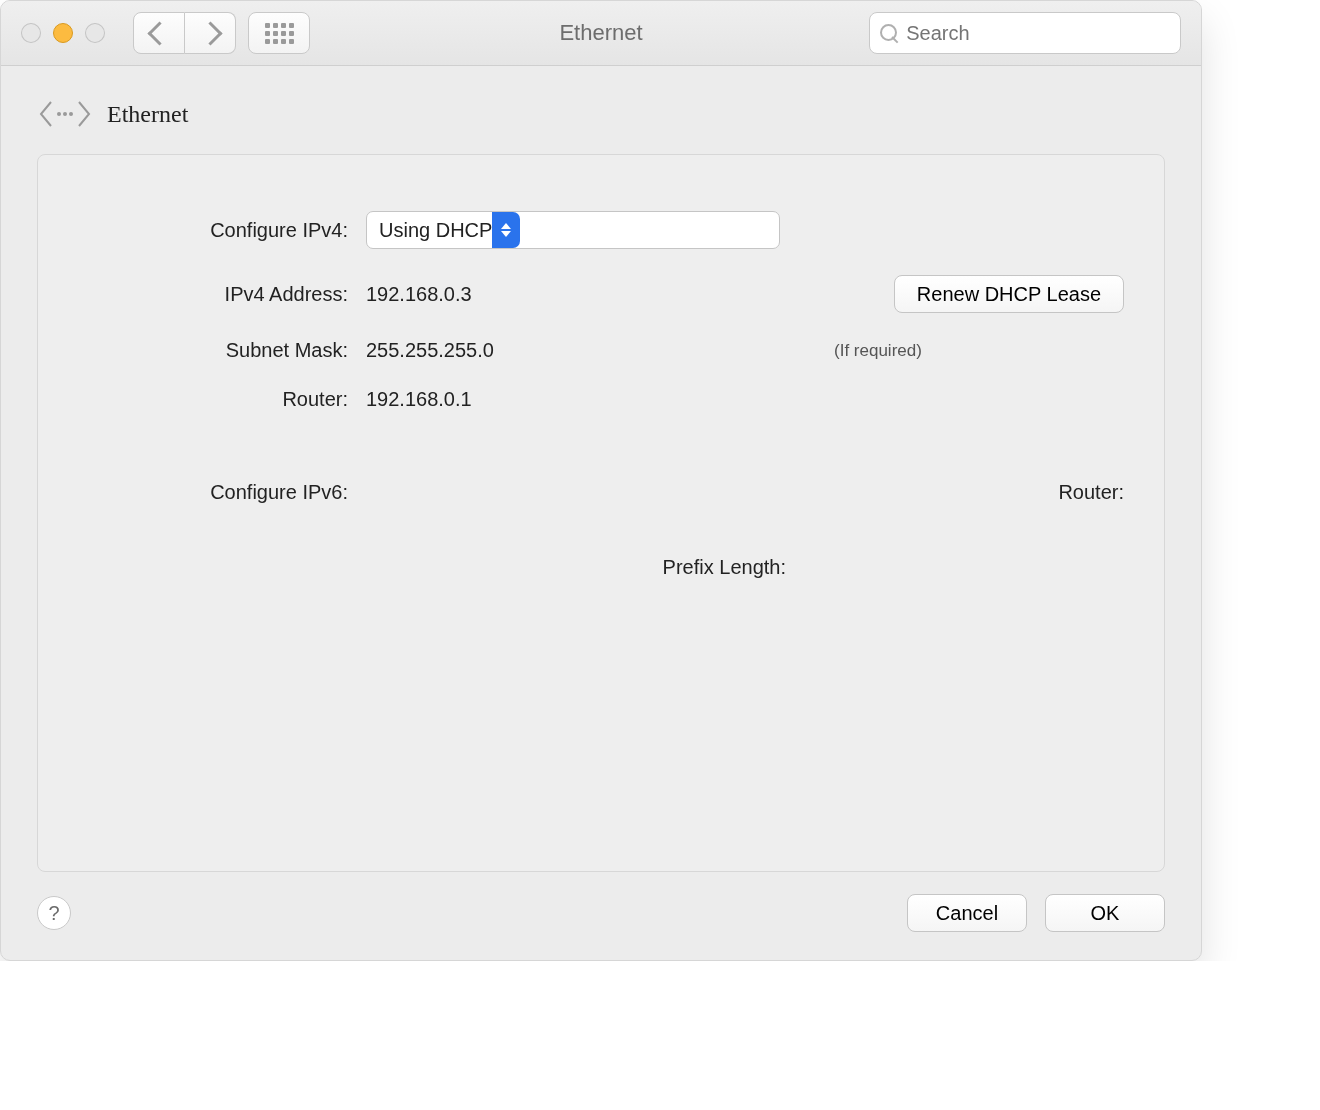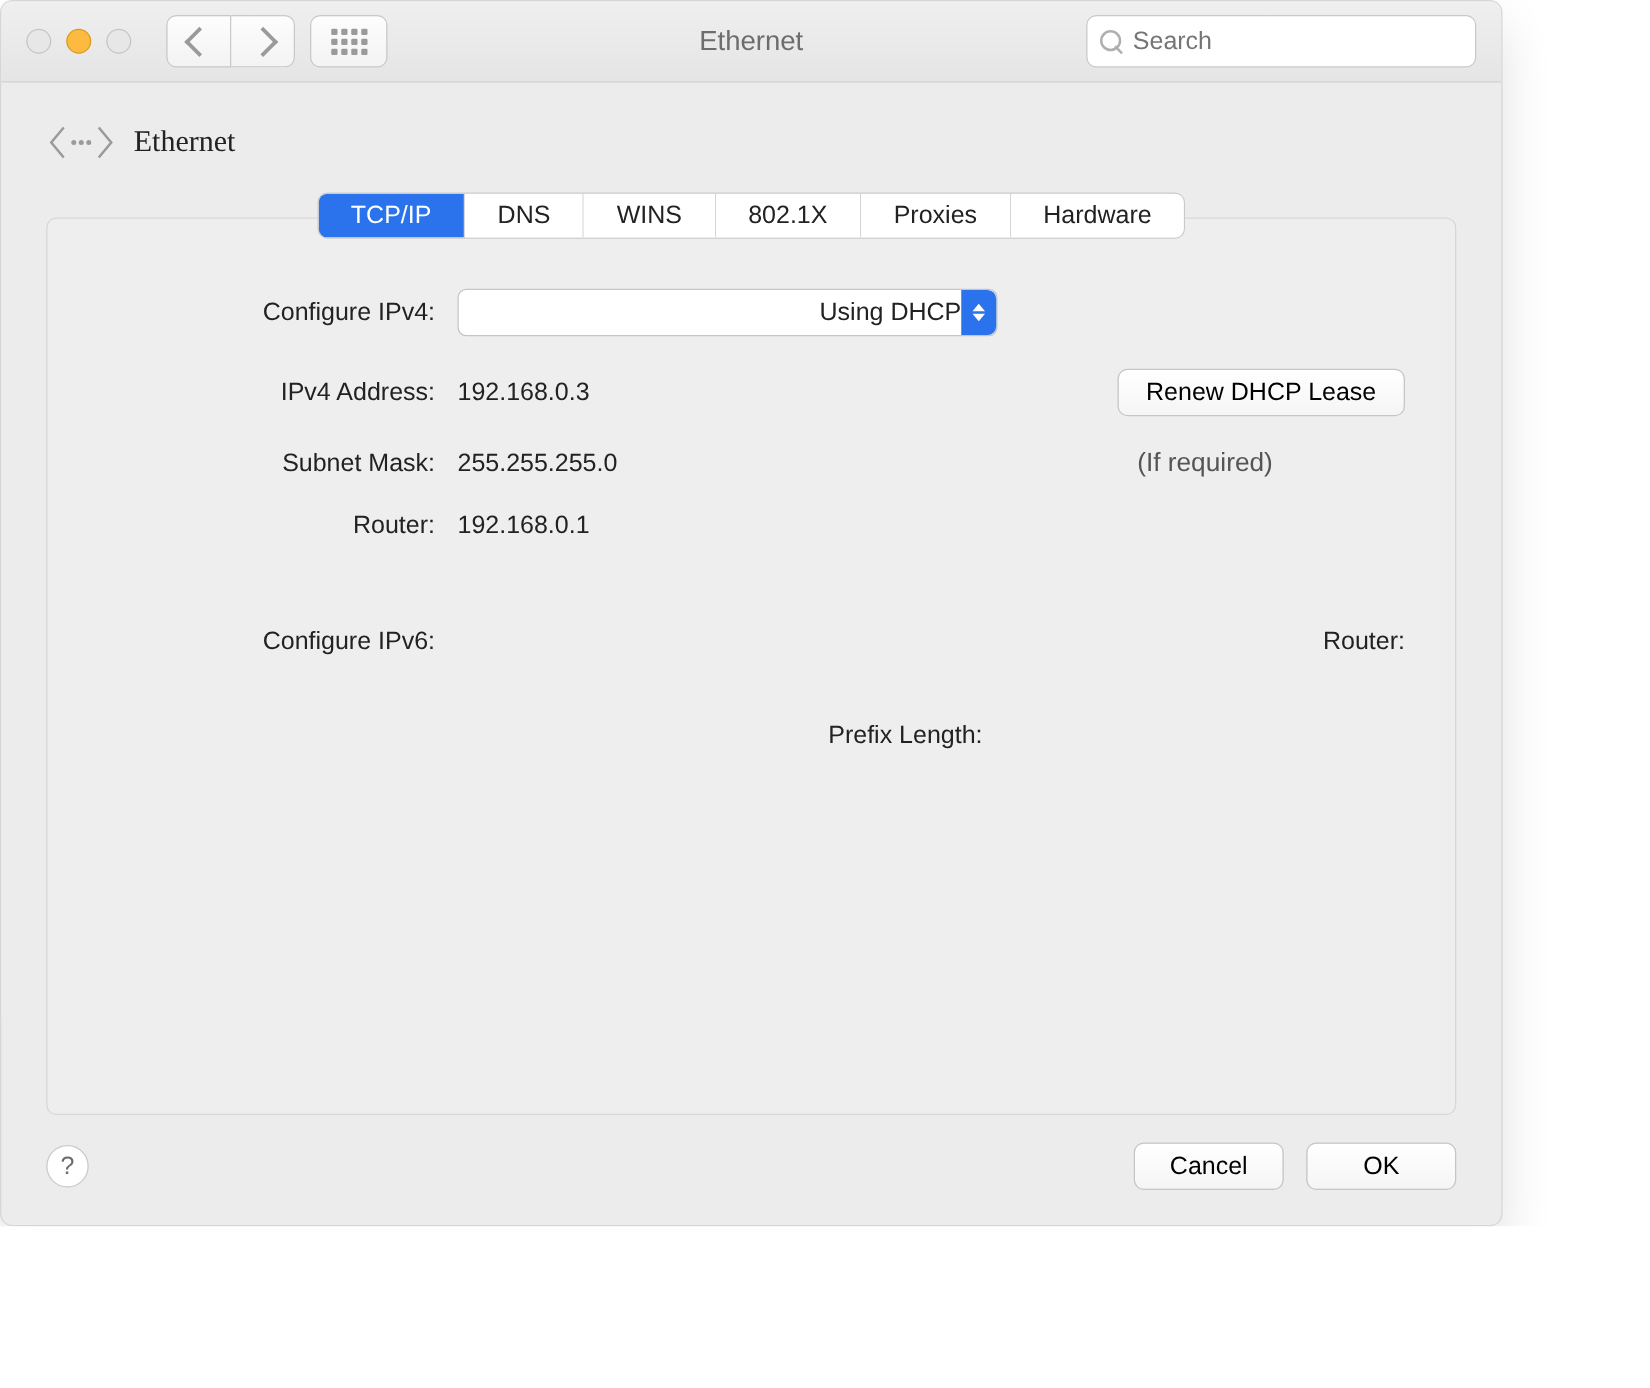--- a/index.html
+++ b/index.html
@@ -37,30 +37,30 @@
   .tabbar{display:flex;justify-content:center;margin-bottom:-17px;position:relative;z-index:2;}
   .tabs{display:flex;border:1px solid #c9c9c9;border-radius:8px;overflow:hidden;background:#fff;}
   .tab{padding:6px 26px;font-size:20px;border-right:1px solid #d6d6d6;background:#fff;cursor:default;}
   .tab:last-child{border-right:none;}
   .tab.active{background:#2a73ec;color:#fff;}
   
   .pane{background:#eeeeee;border:1px solid #d7d7d7;border-radius:8px;padding:56px 40px 40px 40px;min-height:620px;}
   .rows{display:grid;grid-template-columns:270px 420px 1fr;column-gap:18px;row-gap:26px;align-items:center;}
   .lbl{text-align:right;font-size:20px;}
   .val{font-size:20px;}
-  .popup{display:flex;align-items:center;justify-content:flex-end;background:#fff;border:1px solid #c5c5c5;border-radius:7px;height:36px;padding-left:30px;width:400px;}
+  .popup{display:flex;align-items:center;justify-content:flex-start;background:#fff;border:1px solid #c5c5c5;border-radius:7px;height:36px;padding-left:12px;width:400px;}
   .popup .caret{width:28px;height:36px;background:#2a73ec;border-radius:0 7px 7px 0;display:flex;flex-direction:column;align-items:center;justify-content:center;gap:2px;}
   .caret .up,.caret .dn{width:0;height:0;border-left:5px solid transparent;border-right:5px solid transparent;}
   .caret .up{border-bottom:6px solid #fff;}
   .caret .dn{border-top:6px solid #fff;}
   .btn{background:linear-gradient(#ffffff,#f5f5f5);border:1px solid #c5c5c5;border-radius:8px;height:38px;padding:0 22px;font-size:20px;display:inline-flex;align-items:center;justify-content:center;margin-left:32px;}
   .rightcol{display:flex;flex-direction:column;align-items:flex-end;gap:14px;}
   .dhcprow{display:flex;align-items:center;gap:12px;}
   .textfield{width:260px;height:32px;border:1px solid #bfbfbf;background:#fff;outline:3px solid #9ec2f5;outline-offset:0;border-radius:1px;padding:0 6px;font-size:18px;}
-  .hint{color:#555;font-size:21px;align-self:center;width:260px;text-align:center;}
+  .hint{color:#555;font-size:17px;align-self:center;width:260px;}
   .spacer{height:18px;}
   
   .footer{display:flex;align-items:center;margin-top:22px;}
   .help{width:32px;height:32px;border-radius:50%;background:#fff;border:1px solid #c9c9c9;display:flex;align-items:center;justify-content:center;color:#6b6b6b;font-size:20px;}
   .footer .btn{min-width:120px;}
   .footer .spacerflex{flex:1;}
   .footer .btn + .btn{margin-left:18px;}
 </style>
 </head>
 <body>
@@ -112,30 +112,20 @@
           <polyline points="14,6 4,18 14,30" fill="none" stroke="#9a9a9a" stroke-width="2"></polyline>
           <polyline points="42,6 52,18 42,30" fill="none" stroke="#9a9a9a" stroke-width="2"></polyline>
           <circle cx="22" cy="18" r="2" fill="#9a9a9a"></circle>
           <circle cx="28" cy="18" r="2" fill="#9a9a9a"></circle>
           <circle cx="34" cy="18" r="2" fill="#9a9a9a"></circle>
         </svg>
       </div>
       <div class="section-title">Ethernet</div>
     </div>
 
-    <div class="tabbar">
-      <div class="tabs">
-        <div class="tab active">TCP/IP</div>
-        <div class="tab">DNS</div>
-        <div class="tab">WINS</div>
-        <div class="tab">802.1X</div>
-        <div class="tab">Proxies</div>
-        <div class="tab">Hardware</div>
-      </div>
-    </div>
 
     <div class="pane">
       <div class="rows">
 
         <div class="lbl">Configure IPv4:</div>
         <div class="popup">
           <span>Using DHCP</span>
           <span class="caret">
               <span class="up"></span>
               <span class="dn"></span>

